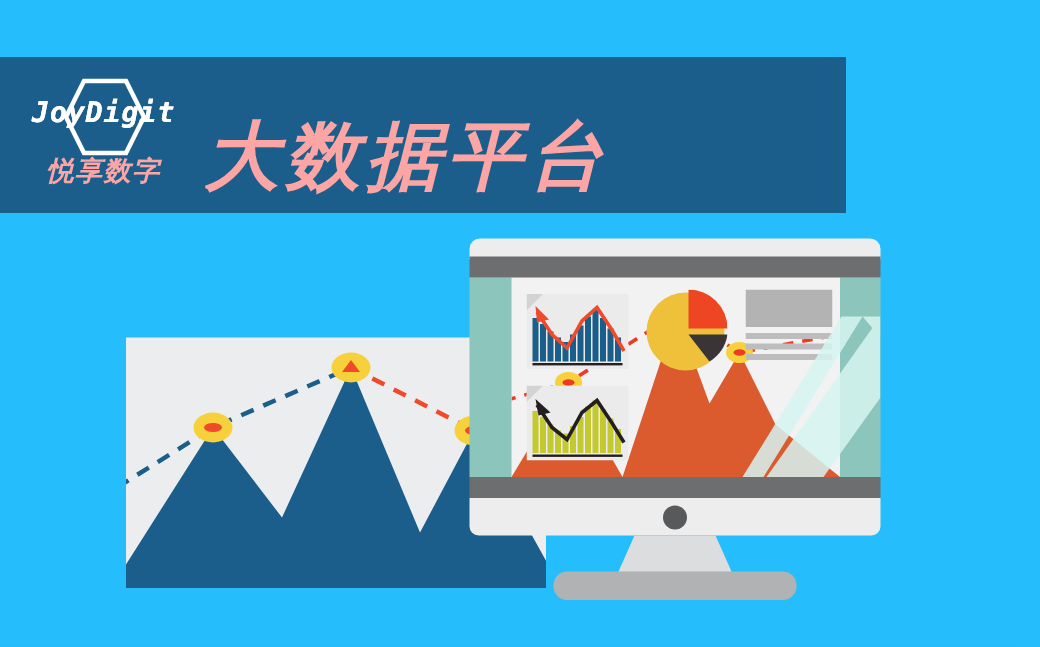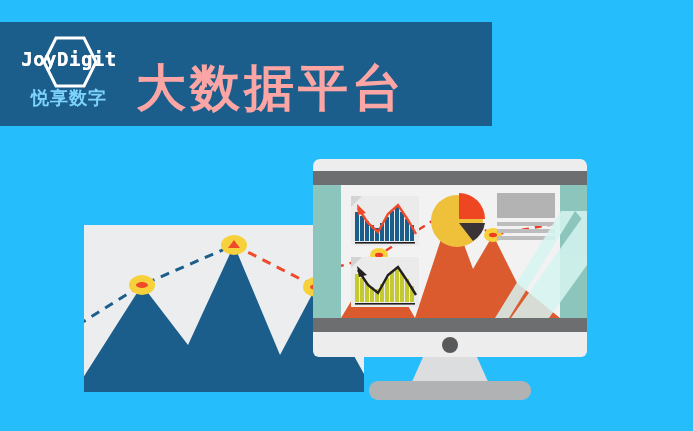--- a/index.html
+++ b/index.html
@@ -6,38 +6,39 @@
   body{
     width:693px;height:431px;overflow:hidden;
     font-family:"Liberation Sans","DejaVu Sans",sans-serif;
     background:#26bdfc;
     position:relative;
   }
   #stage{position:absolute;left:0;top:0;width:693px;height:431px;overflow:hidden;background:#26bdfc;}
 
   
   #header-banner{
-    position:absolute;left:0;top:22px;width:492px;height:104px;
+    position:absolute;left:0;top:38px;width:564px;height:104px;
     background:#1b5e8c;
+    font-style:italic;
   }
   #logo{
     position:absolute;left:14px;top:12px;width:110px;height:82px;
   }
   #logo-hex{
     position:absolute;left:28px;top:2px;width:56px;height:52px;
   }
   #logo-wordmark{
     position:absolute;left:0;top:14px;width:110px;text-align:center;
     color:#ffffff;font-size:19px;font-weight:bold;letter-spacing:.5px;
     font-family:"DejaVu Sans Mono","Liberation Mono",monospace;
     text-shadow:0 0 0 #fff;
   }
   #logo-sub{
     position:absolute;left:0;top:52px;width:110px;text-align:center;
-    color:#7dd3fc;font-size:18px;font-weight:bold;letter-spacing:1px;
+    color:#fca5a5;font-size:18px;font-weight:bold;letter-spacing:1px;
   }
   #banner-title{
     position:absolute;left:136px;top:40px;
     color:#fca5a5;font-size:50px;font-weight:bold;letter-spacing:4px;
     line-height:52px;white-space:nowrap;
   }
 
   
   #left-card{
     position:absolute;left:84px;top:225px;width:280px;height:167px;

